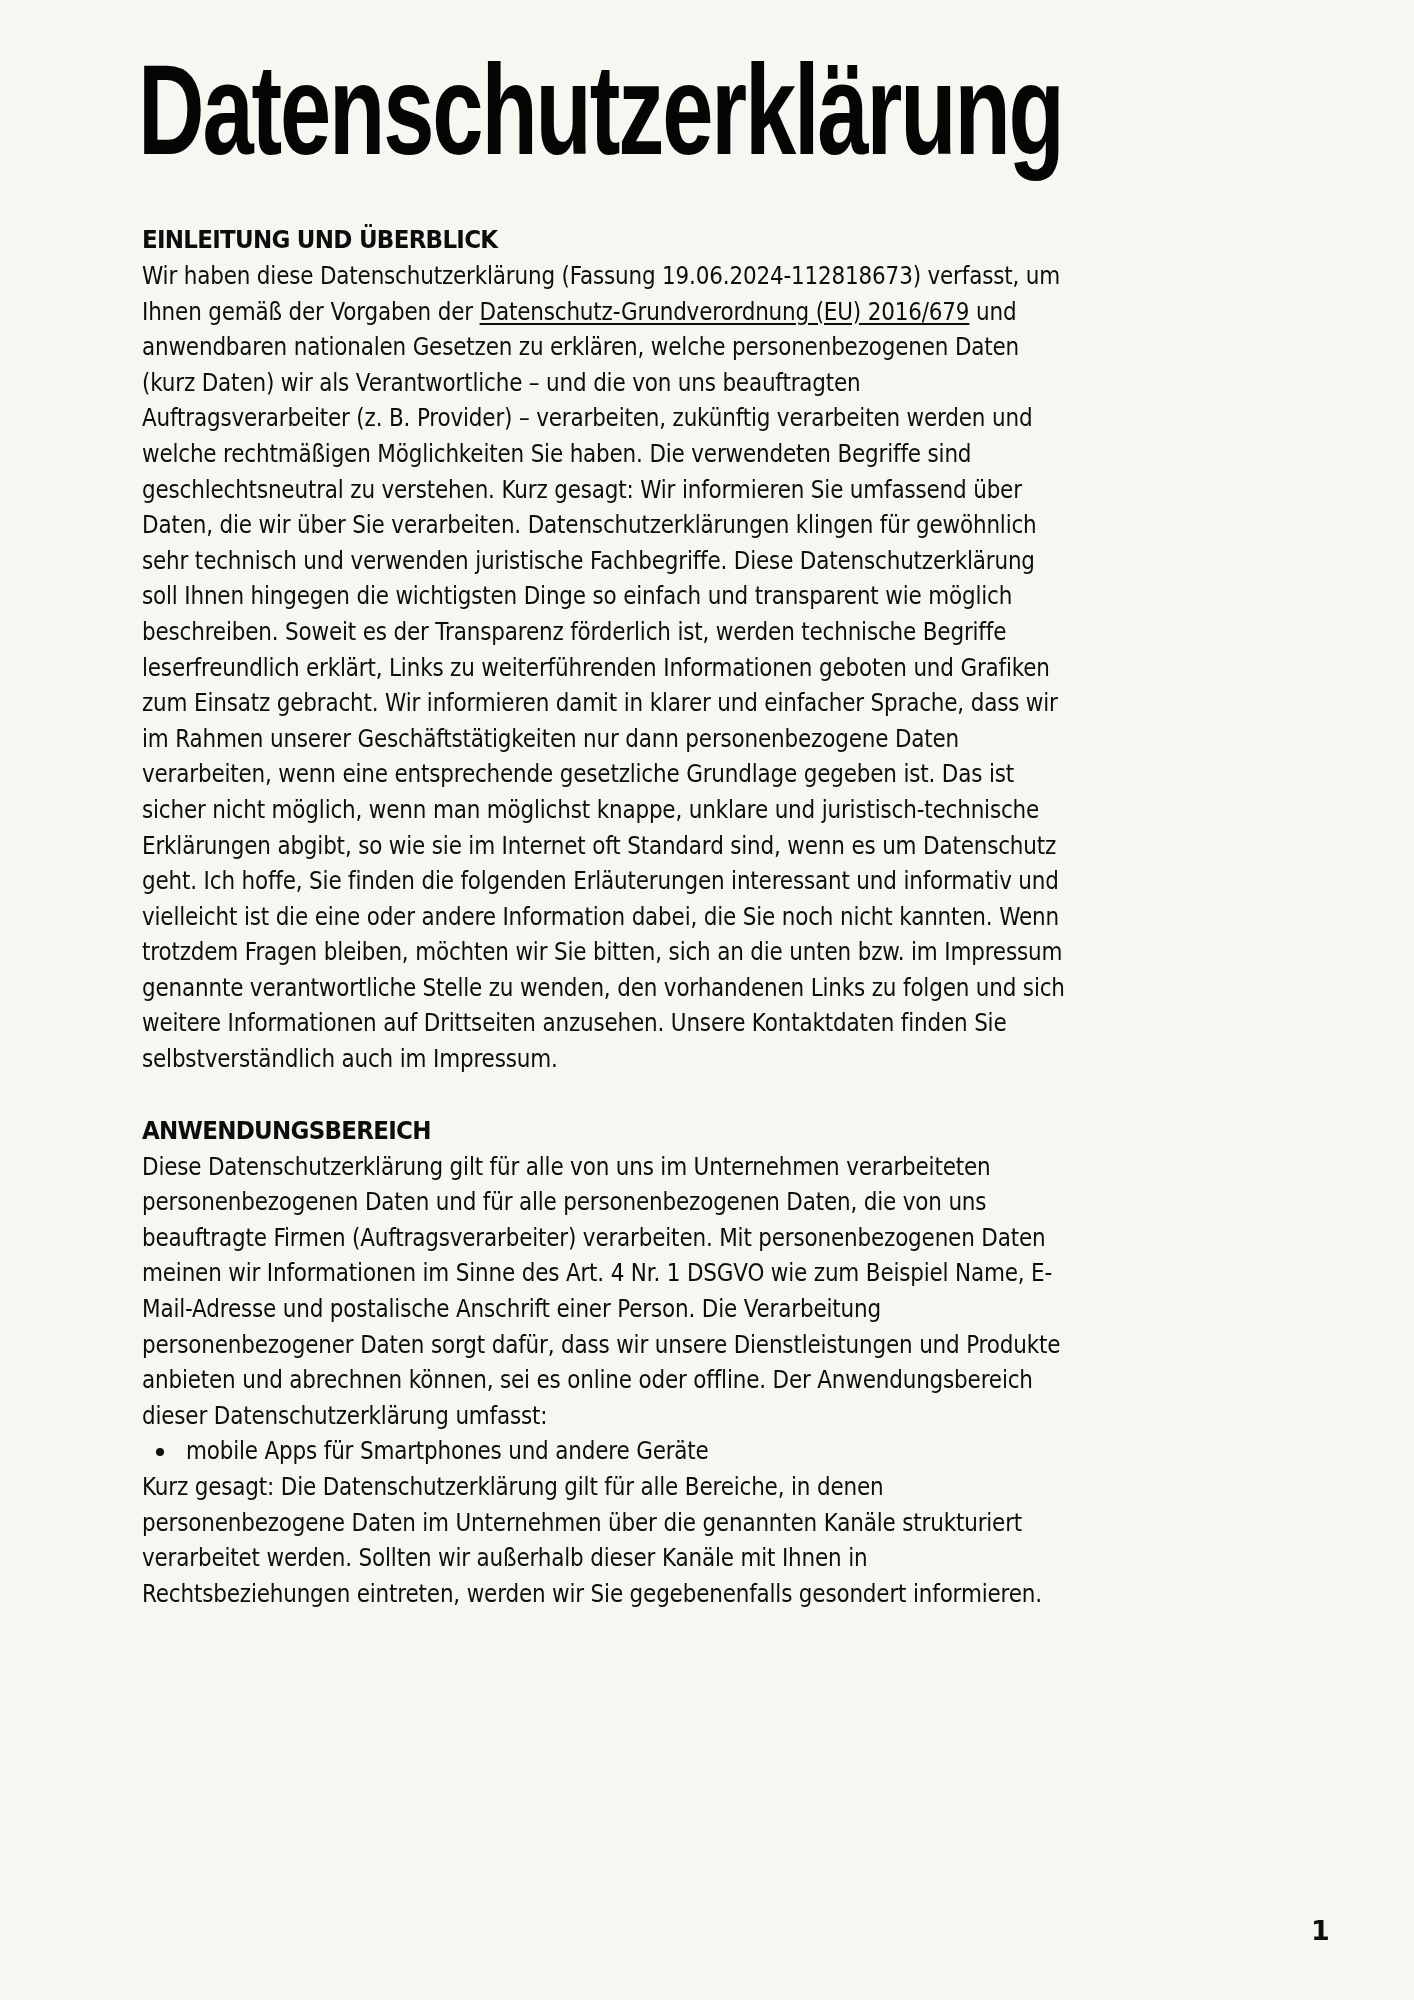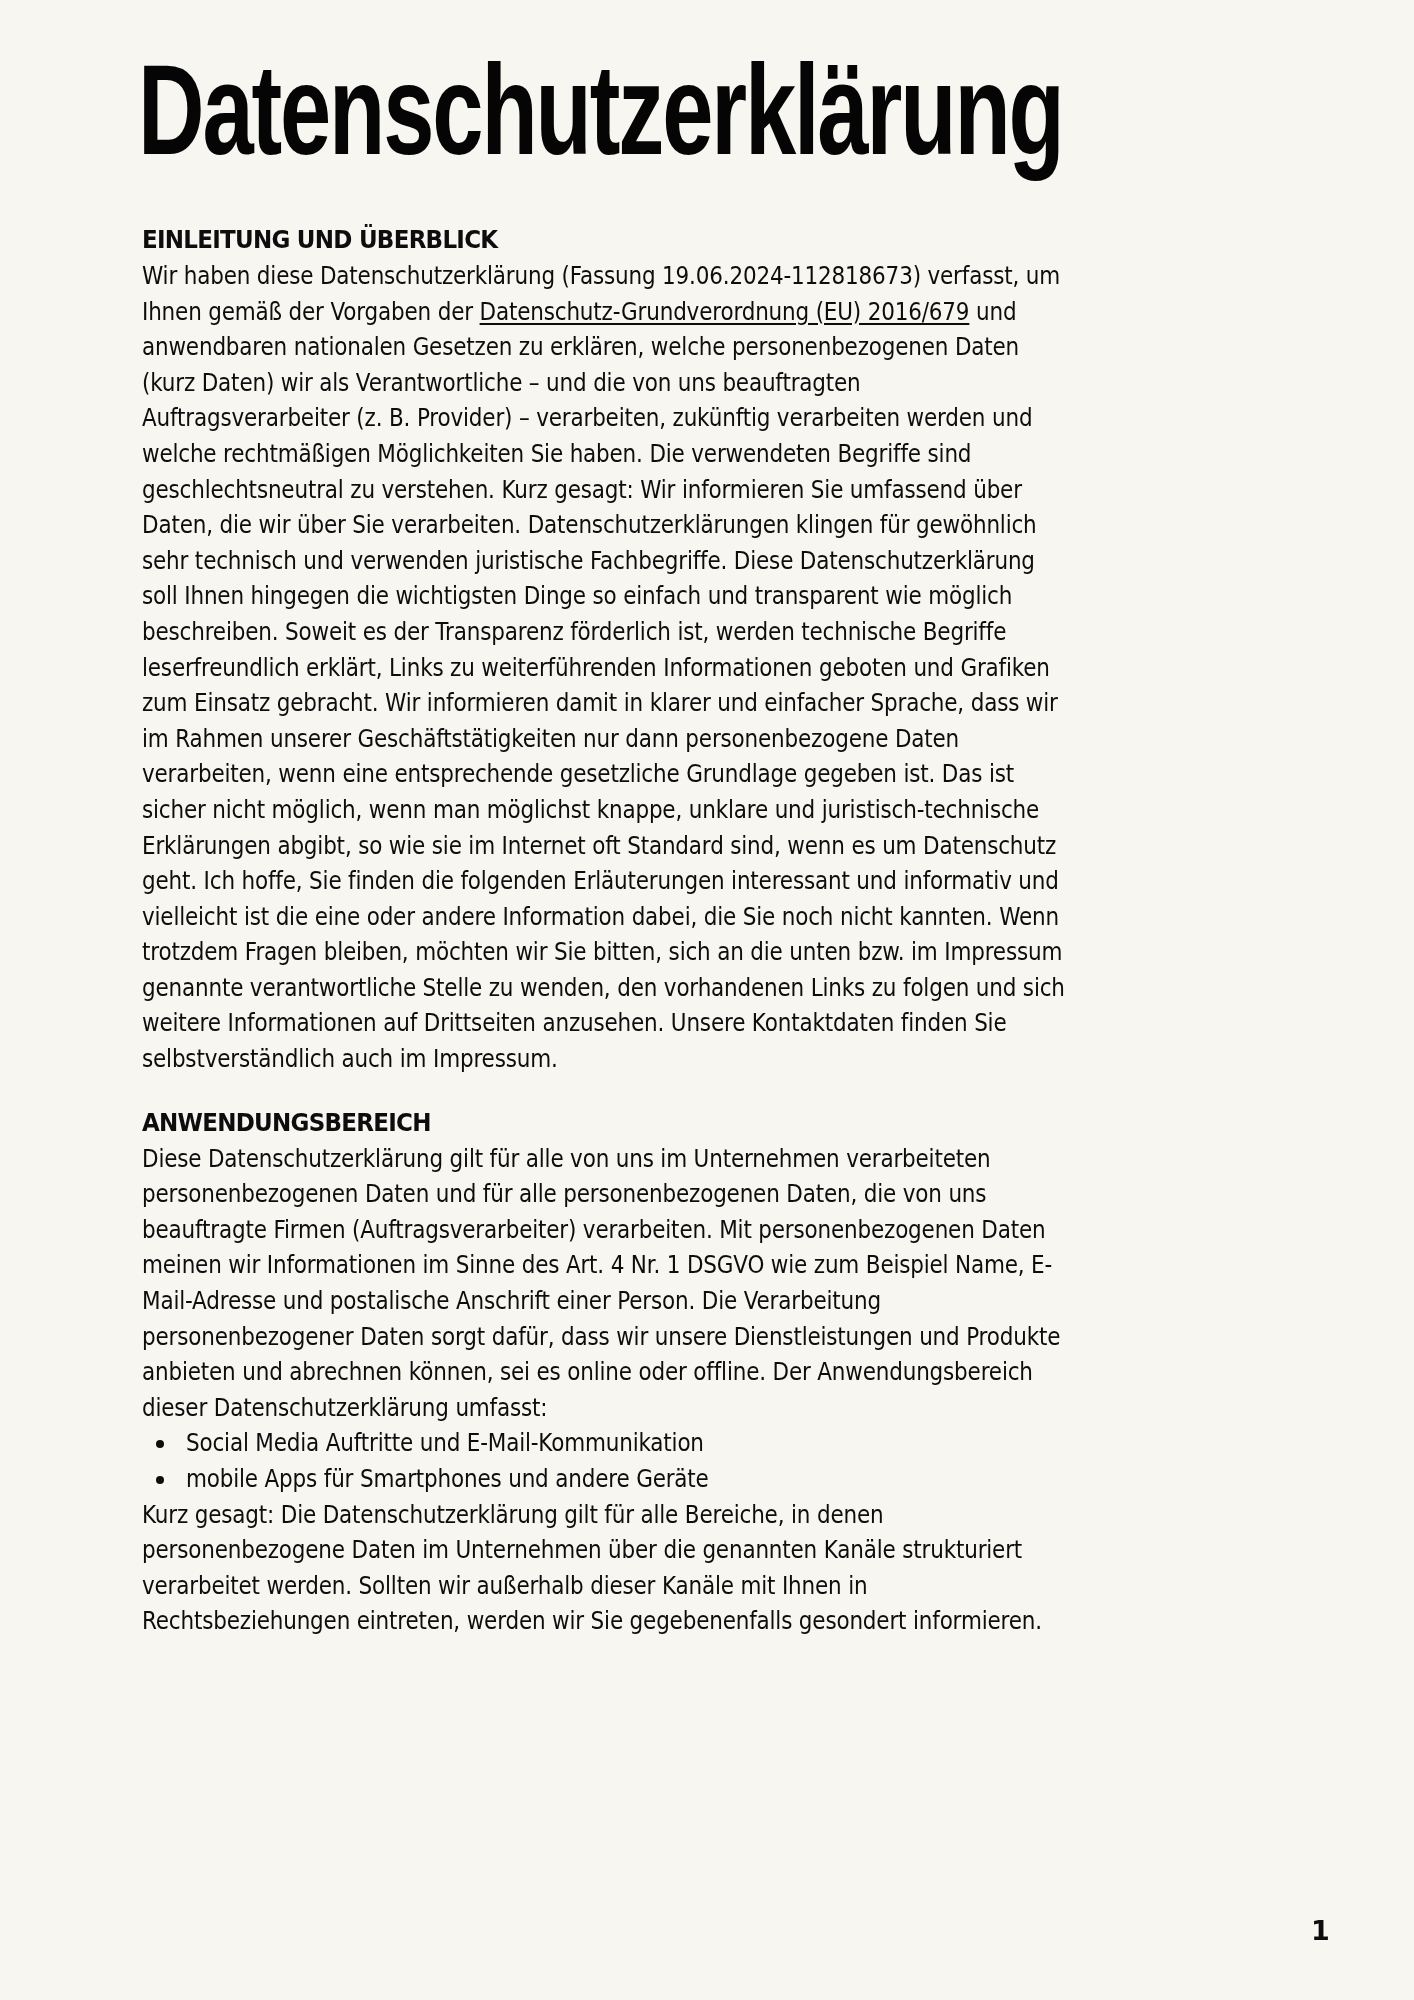--- a/index.html
+++ b/index.html
@@ -35,21 +35,21 @@
       top: 222px;
       width: 1180px;
       font-family: "DejaVu Sans", sans-serif;
       font-size: 25px;
       line-height: 35.6px;
     }
     .section {
       margin: 0;
     }
     .section + .section {
-      margin-top: 28px;
+      margin-top: 36px;
     }
     .section-heading {
       margin: 0;
       font-family: "DejaVu Sans", sans-serif;
       font-weight: bold;
       font-size: 25px;
       line-height: 36px;
       letter-spacing: -0.8px;
       transform: scaleX(0.92);
       transform-origin: left top;
@@ -143,24 +143,20 @@
       <span class="line">beauftragte Firmen (Auftragsverarbeiter) verarbeiten. Mit personenbezogenen Daten</span>
       <span class="line">meinen wir Informationen im Sinne des Art. 4 Nr. 1 DSGVO wie zum Beispiel Name, E-</span>
       <span class="line">Mail-Adresse und postalische Anschrift einer Person. Die Verarbeitung</span>
       <span class="line">personenbezogener Daten sorgt dafür, dass wir unsere Dienstleistungen und Produkte</span>
       <span class="line">anbieten und abrechnen können, sei es online oder offline. Der Anwendungsbereich</span>
       <span class="line">dieser Datenschutzerklärung umfasst:</span>
     </div>
     <ul class="scope-list">
       <li>
         <span class="bullet"></span>
-        <span class="line">Social Media Auftritte und E-Mail-Kommunikation</span>
-      </li>
-      <li>
-        <span class="bullet"></span>
         <span class="line">mobile Apps für Smartphones und andere Geräte</span>
       </li>
     </ul>
     <div class="paragraph">
       <span class="line">Kurz gesagt: Die Datenschutzerklärung gilt für alle Bereiche, in denen</span>
       <span class="line">personenbezogene Daten im Unternehmen über die genannten Kanäle strukturiert</span>
       <span class="line">verarbeitet werden. Sollten wir außerhalb dieser Kanäle mit Ihnen in</span>
       <span class="line">Rechtsbeziehungen eintreten, werden wir Sie gegebenenfalls gesondert informieren.</span>
     </div>
   </section>

